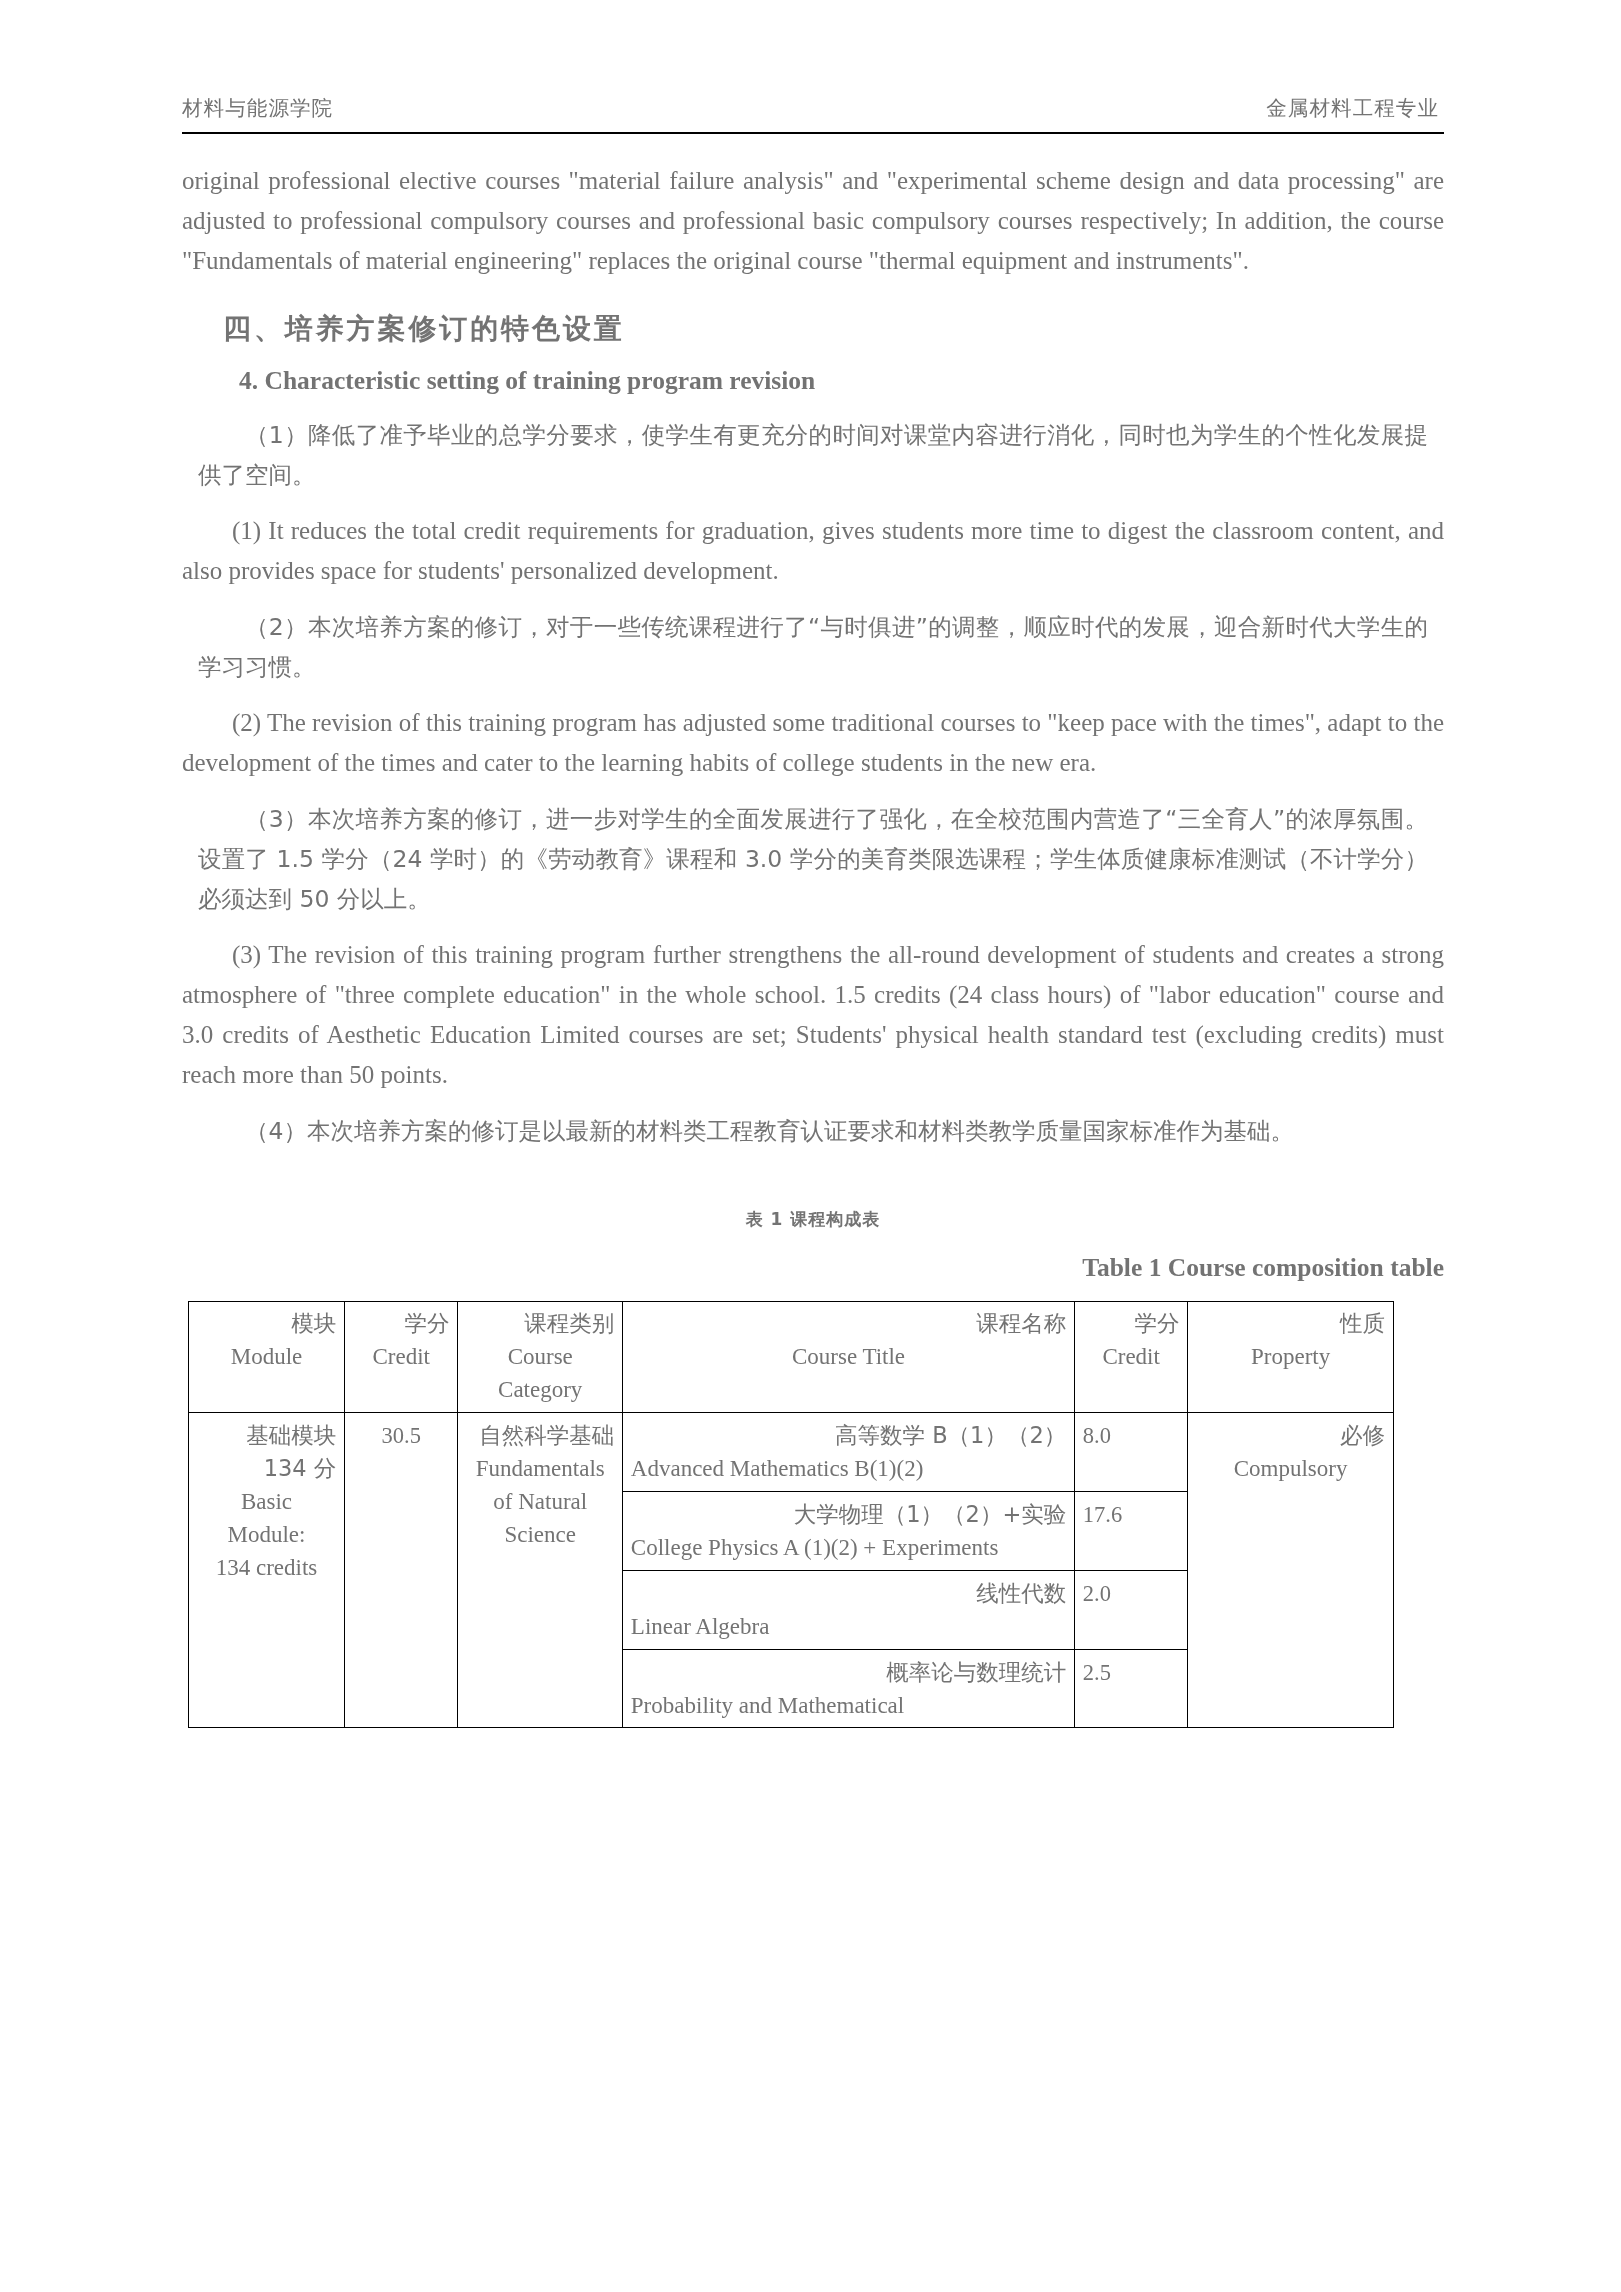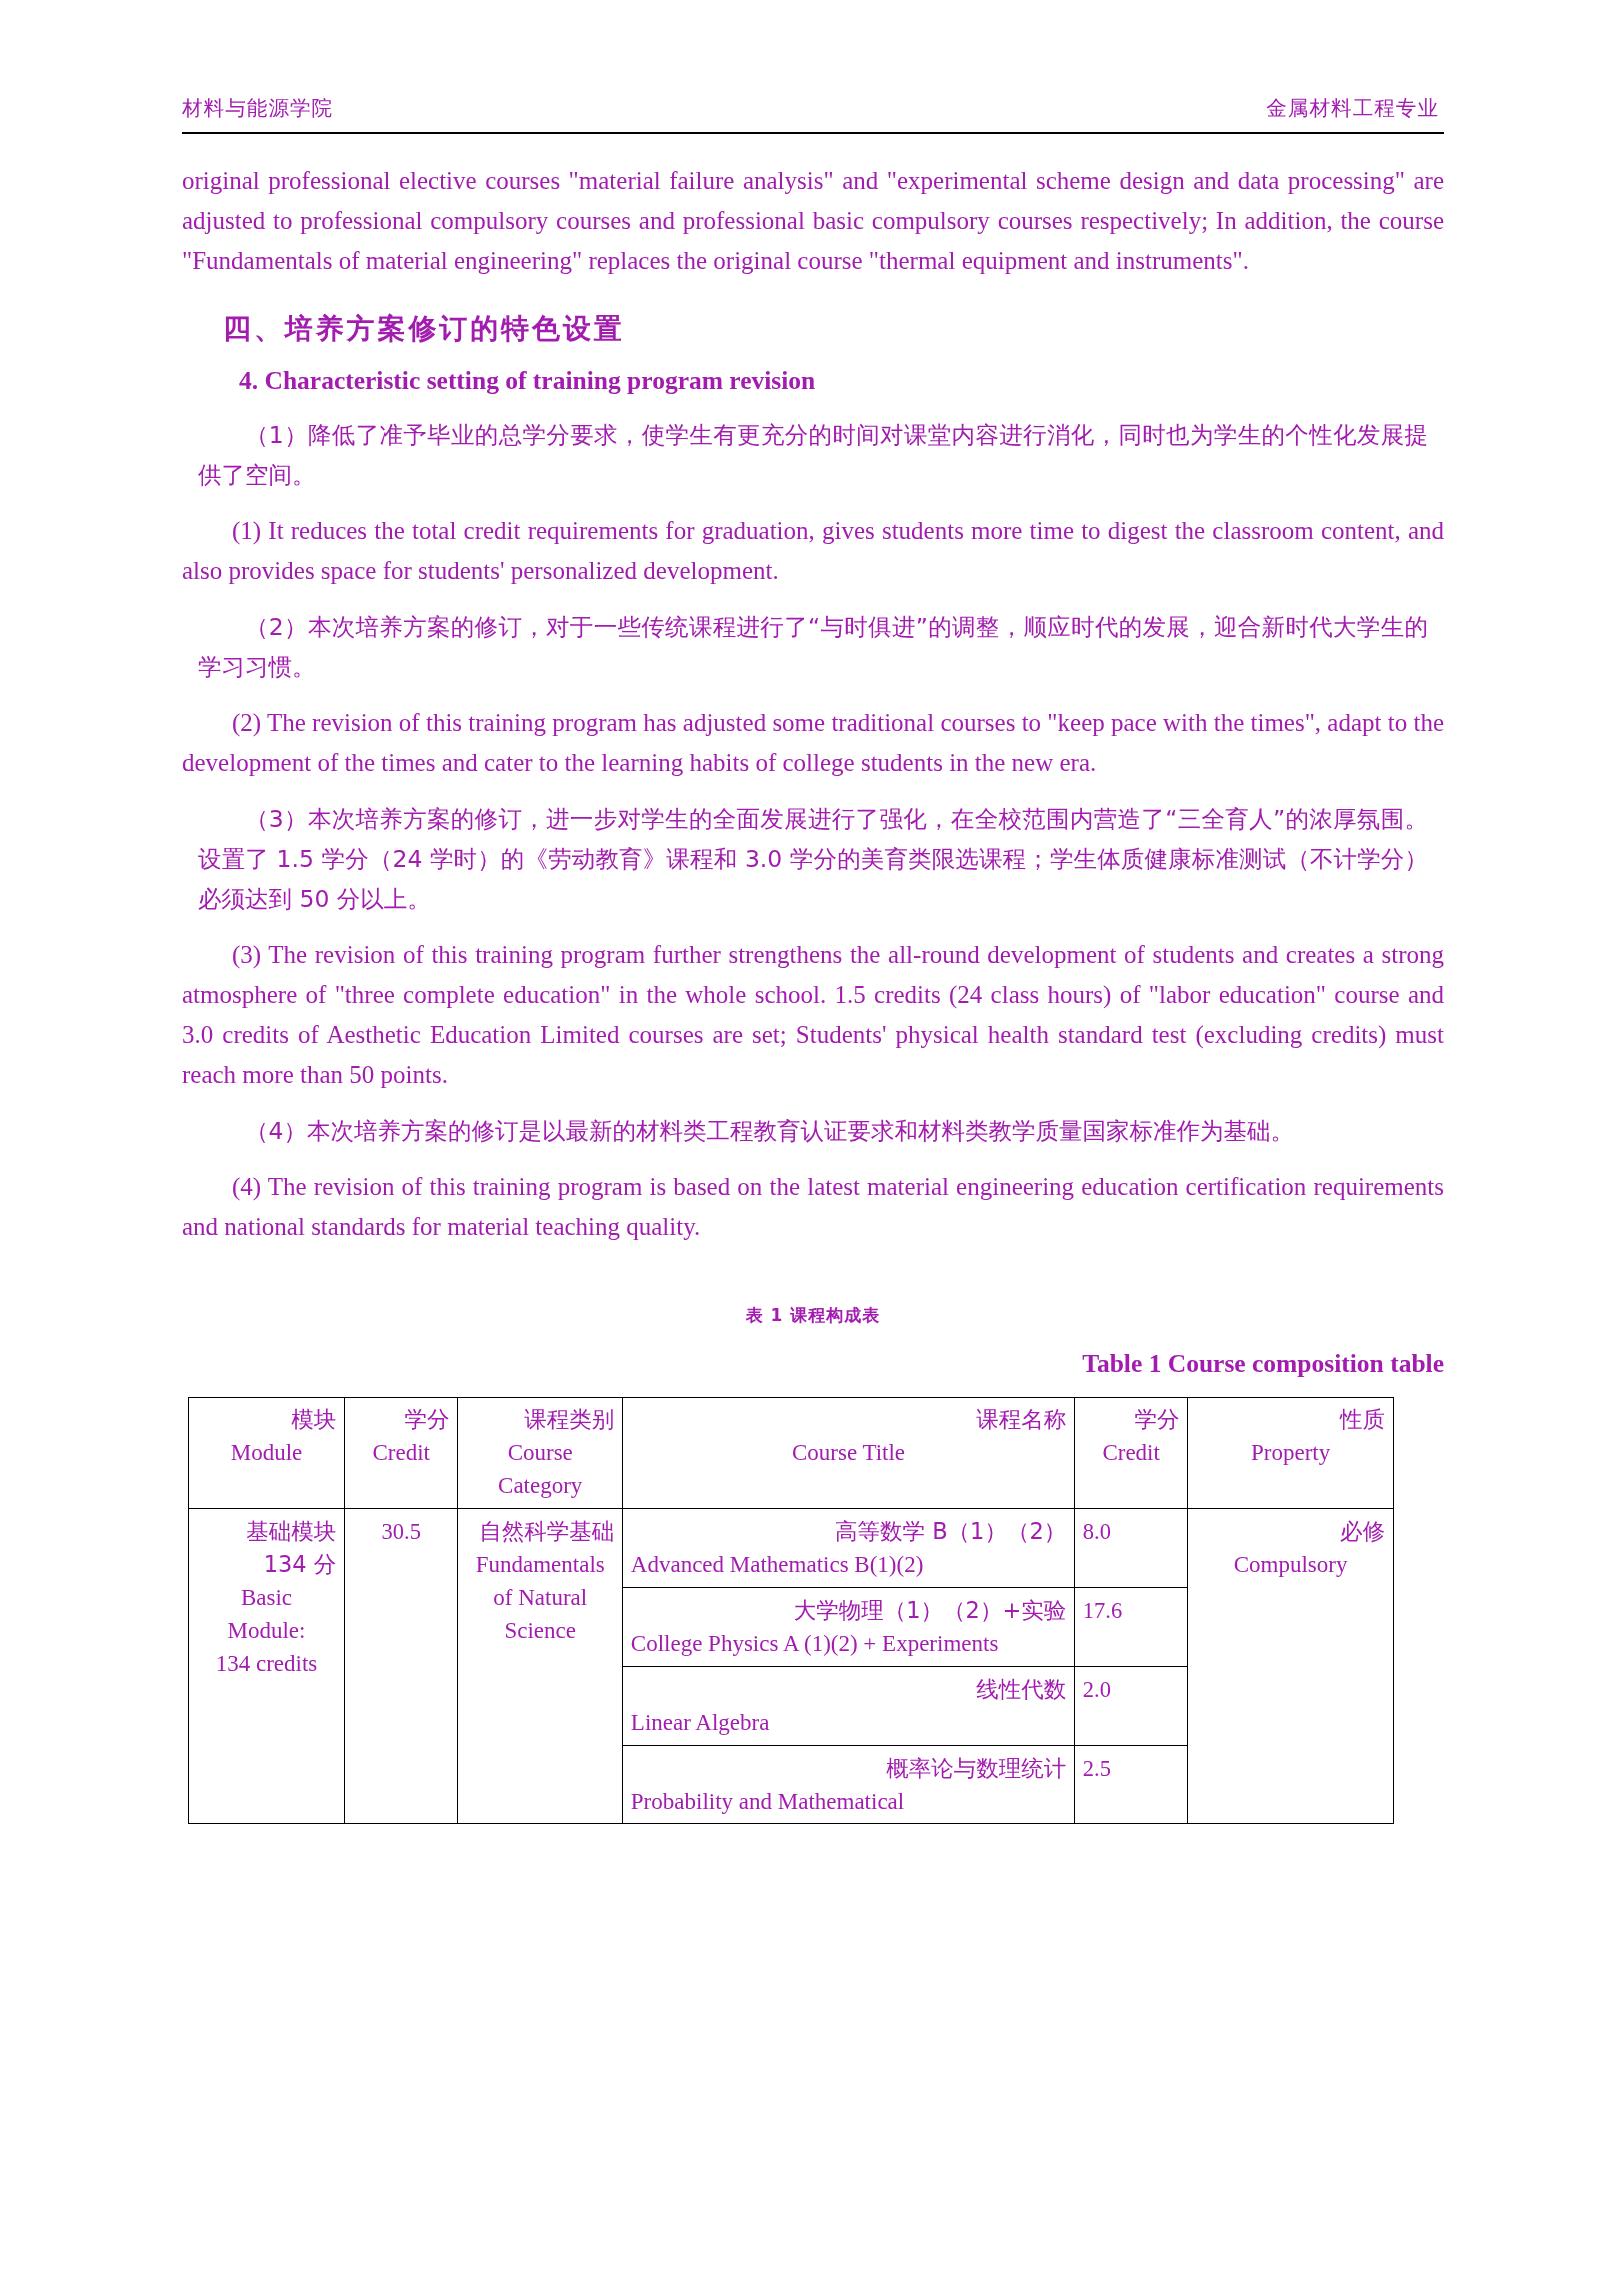--- a/index.html
+++ b/index.html
@@ -6,21 +6,21 @@
     margin: 0;
     padding: 0;
     background: #ffffff;
   }
   .page {
     width: 1621px;
     height: 2293px;
     position: relative;
     background: #ffffff;
     font-family: "Liberation Serif", serif;
-    color: #a21caf;
+    color: #737373;
     box-sizing: border-box;
   }
   .content {
     position: absolute;
     left: 182px;
     top: 94px;
     width: 1262px;
   }
   
   .doc-header {
@@ -155,21 +155,20 @@
     <p class="para-cn indent">（1）降低了准予毕业的总学分要求，使学生有更充分的时间对课堂内容进行消化，同时也为学生的个性化发展提供了空间。</p>
     <p class="para-en indent">(1) It reduces the total credit requirements for graduation, gives students more time to digest the classroom content, and also provides space for students' personalized development.</p>
 
     <p class="para-cn indent">（2）本次培养方案的修订，对于一些传统课程进行了“与时俱进”的调整，顺应时代的发展，迎合新时代大学生的学习习惯。</p>
     <p class="para-en indent">(2) The revision of this training program has adjusted some traditional courses to "keep pace with the times", adapt to the development of the times and cater to the learning habits of college students in the new era.</p>
 
     <p class="para-cn indent">（3）本次培养方案的修订，进一步对学生的全面发展进行了强化，在全校范围内营造了“三全育人”的浓厚氛围。设置了 1.5 学分（24 学时）的《劳动教育》课程和 3.0 学分的美育类限选课程；学生体质健康标准测试（不计学分）必须达到 50 分以上。</p>
     <p class="para-en indent">(3) The revision of this training program further strengthens the all-round development of students and creates a strong atmosphere of "three complete education" in the whole school. 1.5 credits (24 class hours) of "labor education" course and 3.0 credits of Aesthetic Education Limited courses are set; Students' physical health standard test (excluding credits) must reach more than 50 points.</p>
 
     <p class="para-cn indent">（4）本次培养方案的修订是以最新的材料类工程教育认证要求和材料类教学质量国家标准作为基础。</p>
-    <p class="para-en indent">(4) The revision of this training program is based on the latest material engineering education certification requirements and national standards for material teaching quality.</p>
 
     <div class="tbl-caption-cn">表 1  课程构成表</div>
     <div class="tbl-caption-en">Table 1    Course composition table</div>
 
     <table class="course">
       <colgroup>
         <col style="width:149px">
         <col style="width:108px">
         <col style="width:157px">
         <col style="width:431px">

